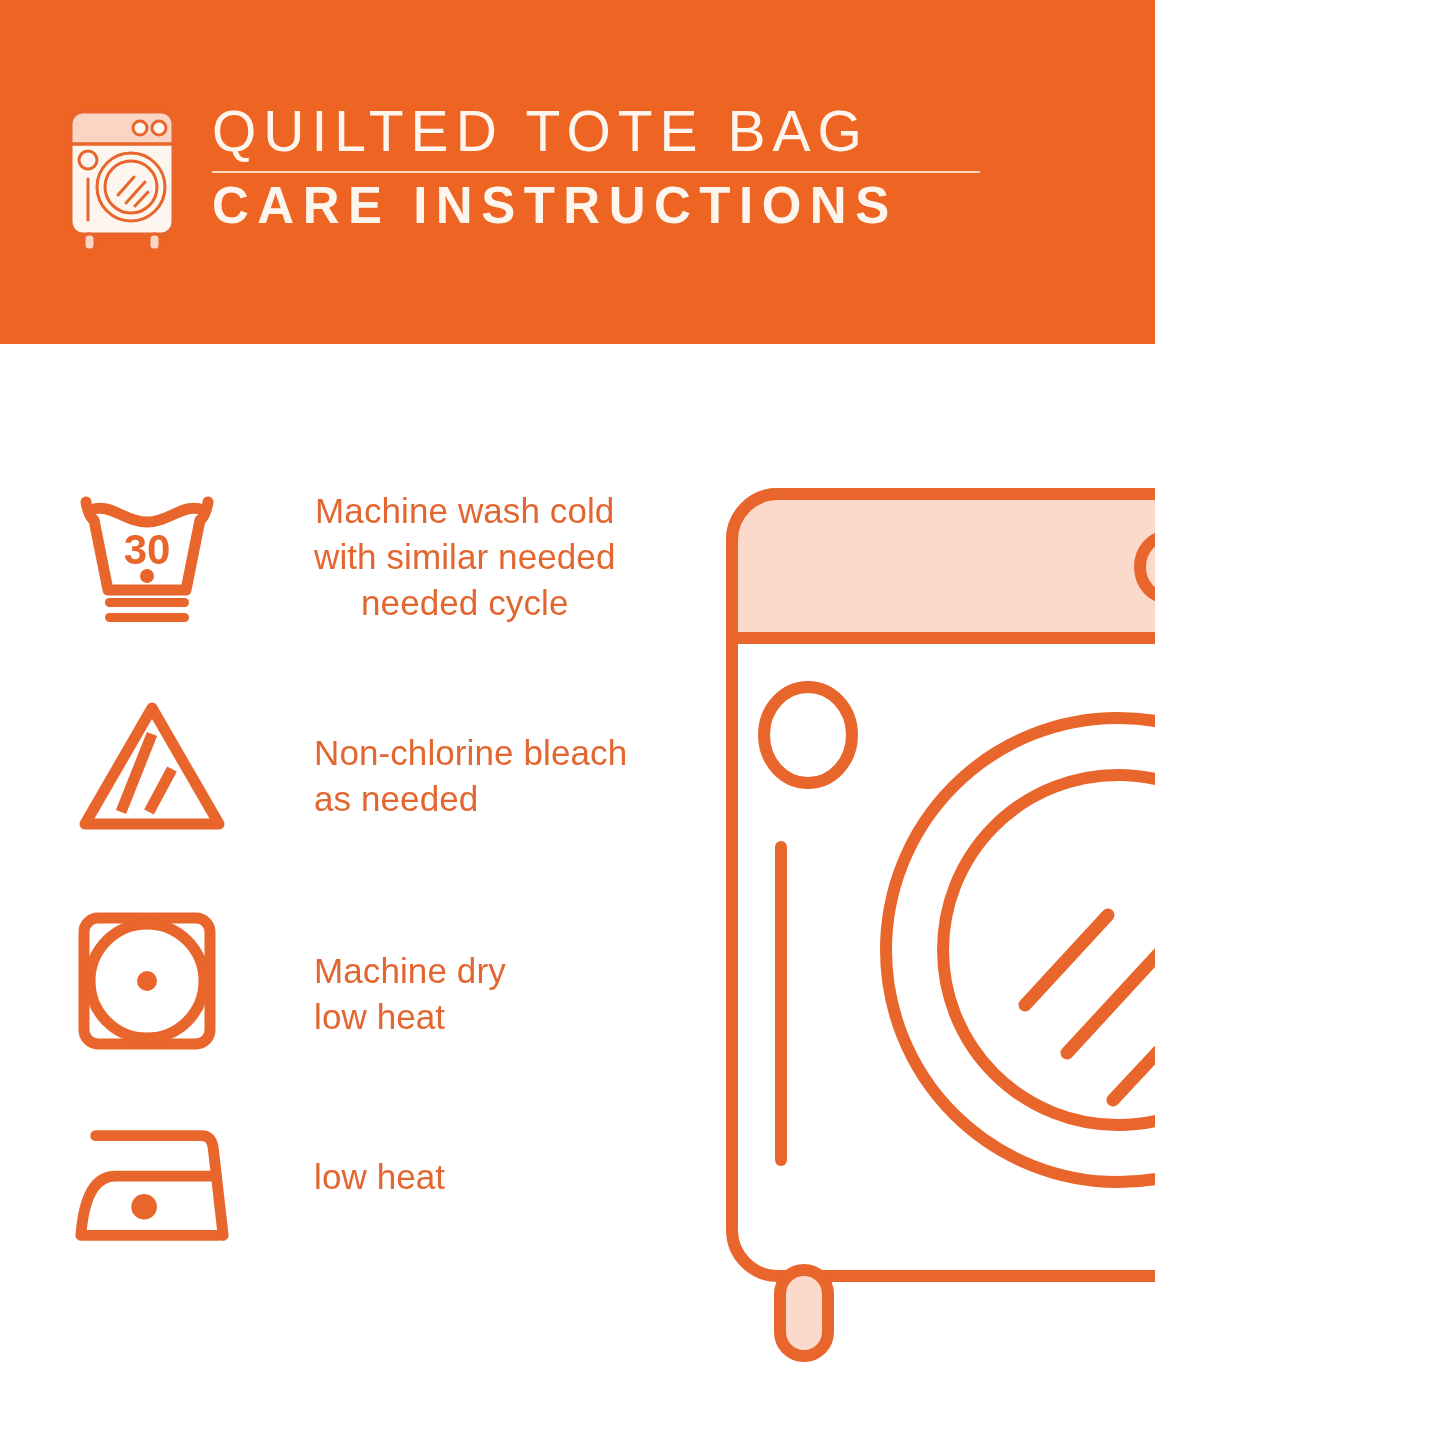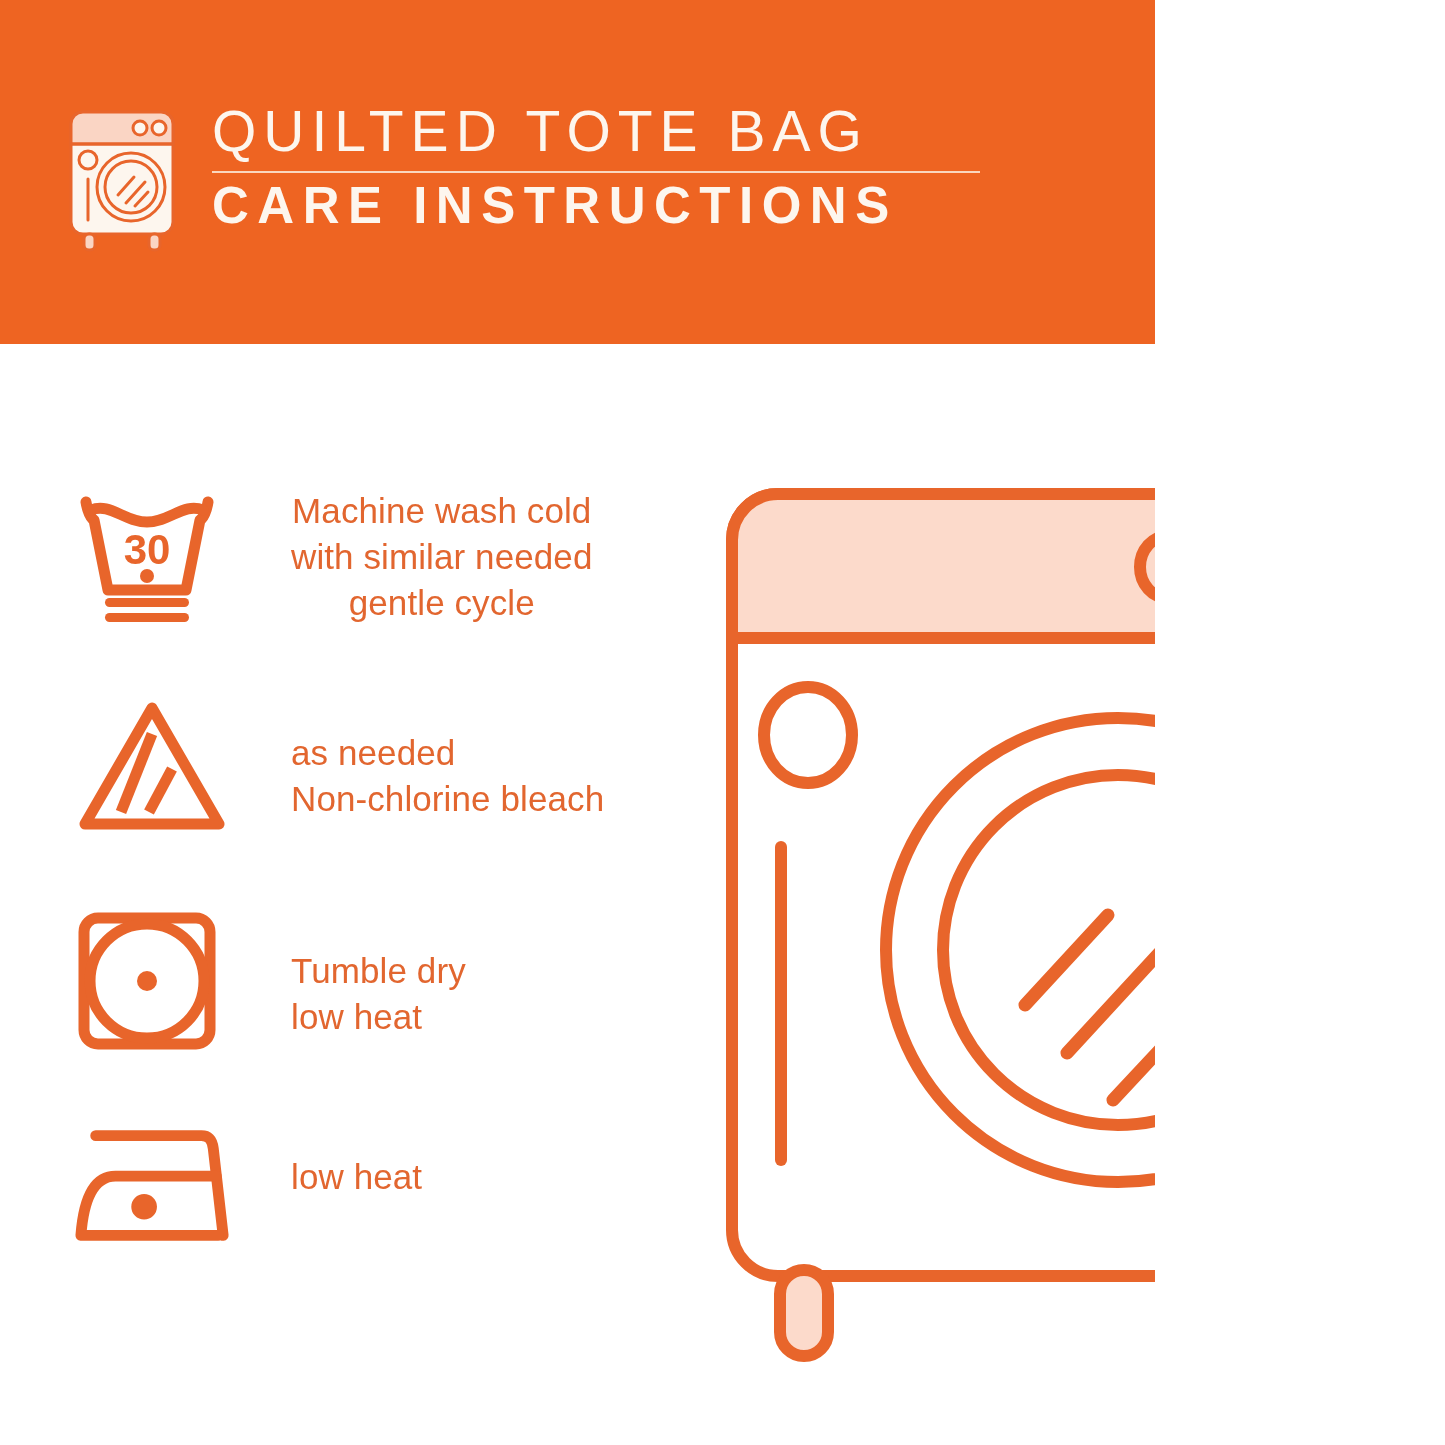--- a/index.html
+++ b/index.html
@@ -93,21 +93,21 @@
   }
   .instruction-text {
     color: #e2662f;
     font-size: 35px;
     font-weight: 500;
     line-height: 1.32;
     padding-left: 56px;
     padding-top: 8px;
     letter-spacing: 0.1px;
   }
-  .instruction-text .line { display: block; white-space: nowrap; }
+  .instruction-text .line { display: block; white-space: nowrap; margin-left: 23px; }
 
   
   #row-wash   { height: 214px; text-align: center; }
   #row-bleach { height: 212px; }
   #row-dry    { height: 212px; }
   #row-iron   { height: 200px; }
   #row-bleach .instruction-text { padding-top: 36px; }
   #row-dry    .instruction-text { padding-top: 42px; }
   #row-iron   .instruction-text { padding-top: 36px; }
 
@@ -176,53 +176,53 @@
 
           <circle cx="75" cy="96" r="7" fill="#e8652b"></circle>
 
           <rect x="33" y="118" width="84" height="9" rx="4.5" fill="#e8652b"></rect>
           <rect x="33" y="133" width="84" height="9" rx="4.5" fill="#e8652b"></rect>
         </svg>
       </div>
       <div class="instruction-text">
         <span class="line">Machine wash cold</span>
         <span class="line">with similar needed</span>
-        <span class="line">gentle cycle</span>
+        <span class="line">needed cycle</span>
       </div>
     </div>
 
     <div class="instruction-row" id="row-bleach">
       <div class="instruction-icon">
         <svg viewBox="0 0 160 150" width="160" height="150" aria-hidden="true">
 
           <path d="M80 14 L147 130 L13 130 Z" fill="none" stroke="#e8652b" stroke-width="11" stroke-linejoin="round"></path>
 
           <line x1="80" y1="40" x2="49" y2="118" stroke="#e8652b" stroke-width="11" stroke-linecap="butt"></line>
           <line x1="100" y1="75" x2="77" y2="118" stroke="#e8652b" stroke-width="11" stroke-linecap="butt"></line>
         </svg>
       </div>
       <div class="instruction-text">
+        <span class="line">Non-chlorine bleach</span>
         <span class="line">as needed</span>
-        <span class="line">Non-chlorine bleach</span>
       </div>
     </div>
 
     <div class="instruction-row" id="row-dry">
       <div class="instruction-icon">
         <svg viewBox="0 0 150 150" width="150" height="150" aria-hidden="true">
 
           <rect x="12" y="12" width="126" height="126" rx="14" ry="14" fill="none" stroke="#e8652b" stroke-width="11"></rect>
 
           <circle cx="75" cy="75" r="57" fill="none" stroke="#e8652b" stroke-width="11"></circle>
 
           <circle cx="75" cy="75" r="10" fill="#e8652b"></circle>
         </svg>
       </div>
       <div class="instruction-text">
-        <span class="line">Tumble dry</span>
+        <span class="line">Machine dry</span>
         <span class="line">low heat</span>
       </div>
     </div>
 
     <div class="instruction-row" id="row-iron">
       <div class="instruction-icon">
         <svg viewBox="0 0 165 140" width="165" height="140" aria-hidden="true">
 
           <path d="M24 17 L131 17 C139 17 142 22 143 30 L153 118" fill="none" stroke="#e8652b" stroke-width="11" stroke-linecap="round" stroke-linejoin="round"></path>
 

